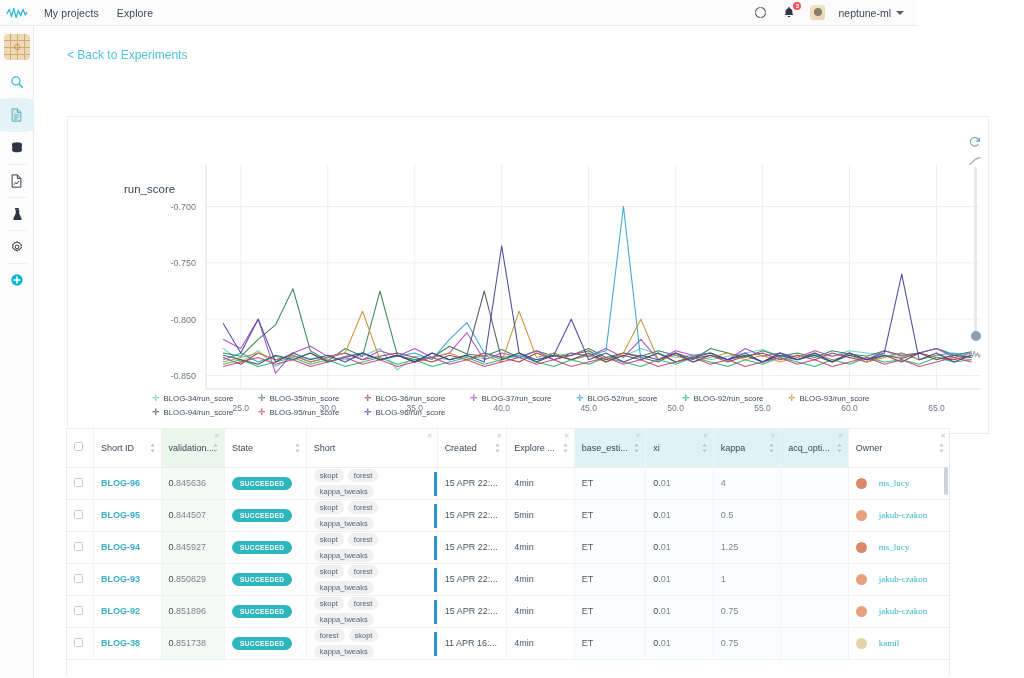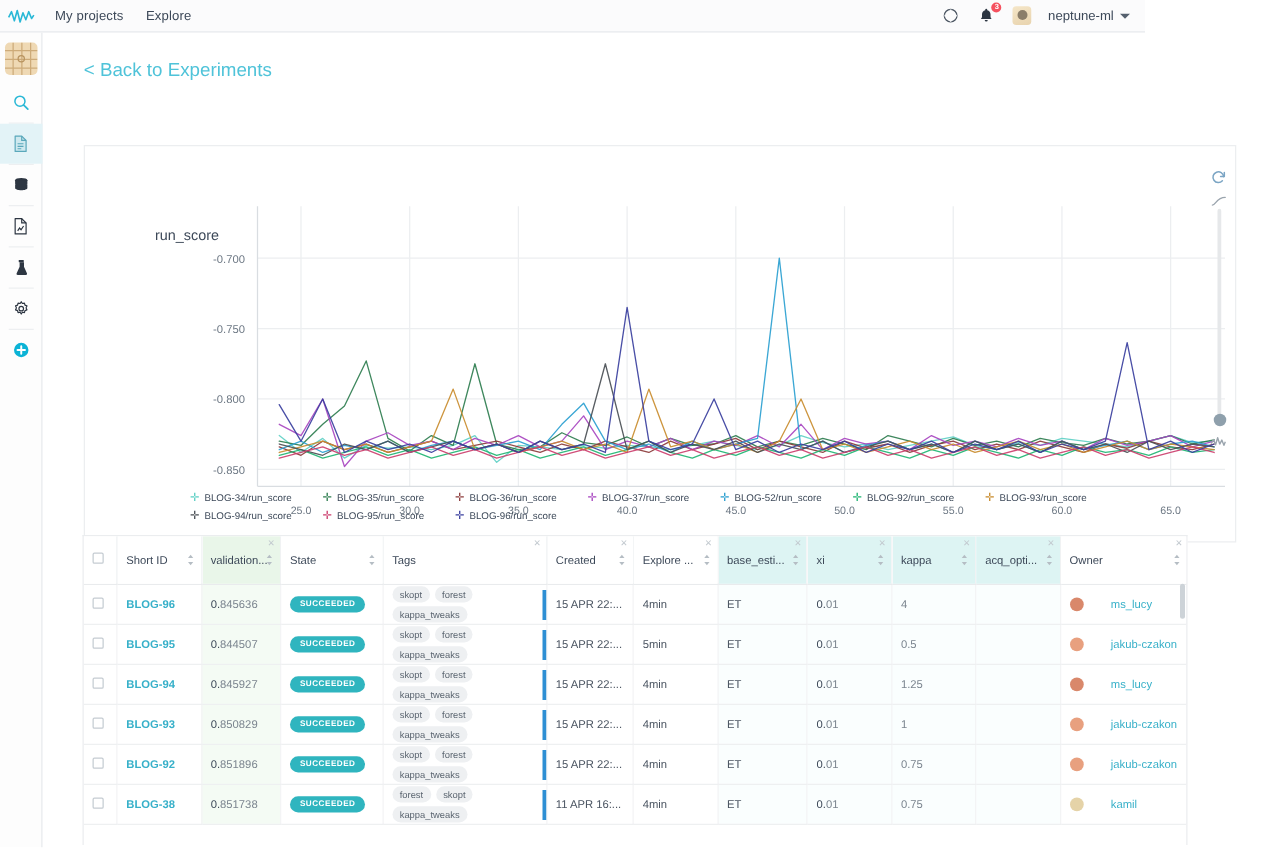--- a/index.html
+++ b/index.html
@@ -62,21 +62,21 @@
     width:34px;height:32px;display:flex;align-items:center;justify-content:center;
     cursor:pointer; position:relative;
   }
   .rail-item.active { background:#e3f3f7; }
   .rail-item svg { display:block; }
   .rail-sep { width:20px; height:1px; background:#edeff1; }
 
   
   .content { position:absolute; left:34px; top:26px; width:990px; height:652px; background:#fff; }
   .back-link {
-    position:absolute; left:33px; top:22px; font-size:15px; color:#4fc3d9;
+    position:absolute; left:33px; top:22px; font-size:12px; color:#4fc3d9;
     text-decoration:none; cursor:pointer;
   }
   .page-title {
     position:absolute; left:32px; top:30px; font-size:18px; font-weight:400; color:#2c3542;
     letter-spacing:-.2px;
   }
   .ctrl-row { position:absolute; left:33px; top:58px; display:flex; gap:48px; align-items:flex-start; }
   .ctrl-label { font-size:8px; color:#8a949f; display:block; margin-bottom:4px; letter-spacing:.1px;}
   .radios { display:flex; gap:14px; align-items:center; }
   .radio { display:flex; align-items:center; gap:4px; cursor:pointer; }
@@ -154,21 +154,21 @@
   }
   .tagwrap { display:flex; flex-wrap:wrap; gap:3px 4px; max-width:118px; }
   .tag {
     display:inline-block; background:#eef0f2; color:#5b6570; font-size:7.5px;
     padding:2px 6px; border-radius:7px; white-space:nowrap;
   }
   .created-cell { position:relative; }
   .created-cell::before {
     content:""; position:absolute; left:-4px; top:4px; width:3px; height:24px; background:#2e8fd4;
   }
-  .owner { display:flex; align-items:center; gap:22px; }
+  .owner { display:flex; align-items:center; gap:12px;font-family:Liberation Serif, serif; }
   .ow-av { width:11px;height:11px;border-radius:50%; flex:none; }
   .ow-name { color:#37b0c9; font-size:9px; cursor:pointer; }
   .scroll-v {
     position:absolute; right:1px; top:38px; width:4px; height:28px; background:#cdd3d8; border-radius:2px;
   }
 </style>
 </head>
 <body>
 
 <div class="topbar">
@@ -407,21 +407,21 @@
               <path d="M4 10.4 1.6 7.4h4.8z" fill="#b5bdc4"></path>
             </svg></th>
           <th class="green"><span>validation...</span><span class="hx">✕</span><svg class="sort" viewBox="0 0 8 11">
               <path d="M4 .6 6.4 3.6H1.6z" fill="#b5bdc4"></path>
               <path d="M4 10.4 1.6 7.4h4.8z" fill="#b5bdc4"></path>
             </svg></th>
           <th><span>State</span><svg class="sort" viewBox="0 0 8 11">
               <path d="M4 .6 6.4 3.6H1.6z" fill="#b5bdc4"></path>
               <path d="M4 10.4 1.6 7.4h4.8z" fill="#b5bdc4"></path>
             </svg></th>
-          <th><span>Tags</span><span class="hx">✕</span></th>
+          <th><span>Short</span><span class="hx">✕</span></th>
           <th><span>Created</span><span class="hx">✕</span><svg class="sort" viewBox="0 0 8 11">
               <path d="M4 .6 6.4 3.6H1.6z" fill="#b5bdc4"></path>
               <path d="M4 10.4 1.6 7.4h4.8z" fill="#b5bdc4"></path>
             </svg></th>
           <th><span>Explore ...</span><span class="hx">✕</span><svg class="sort" viewBox="0 0 8 11">
               <path d="M4 .6 6.4 3.6H1.6z" fill="#b5bdc4"></path>
               <path d="M4 10.4 1.6 7.4h4.8z" fill="#b5bdc4"></path>
             </svg></th>
           <th class="cyan"><span>base_esti...</span><span class="hx">✕</span><svg class="sort" viewBox="0 0 8 11">
               <path d="M4 .6 6.4 3.6H1.6z" fill="#b5bdc4"></path>

